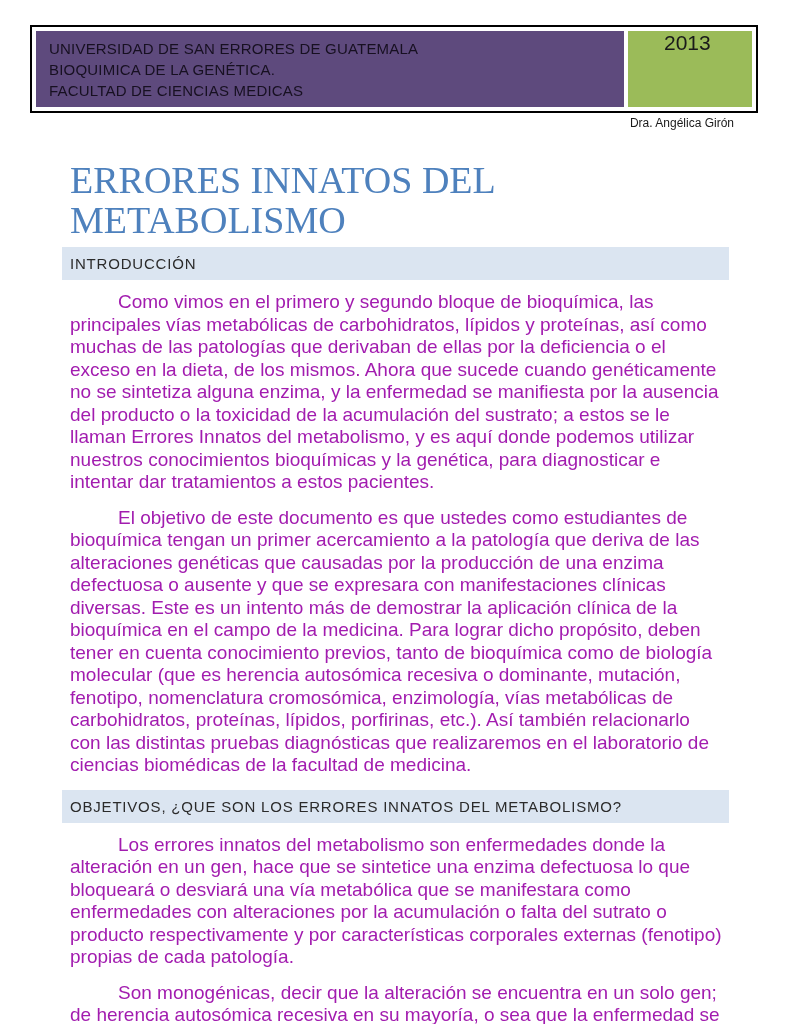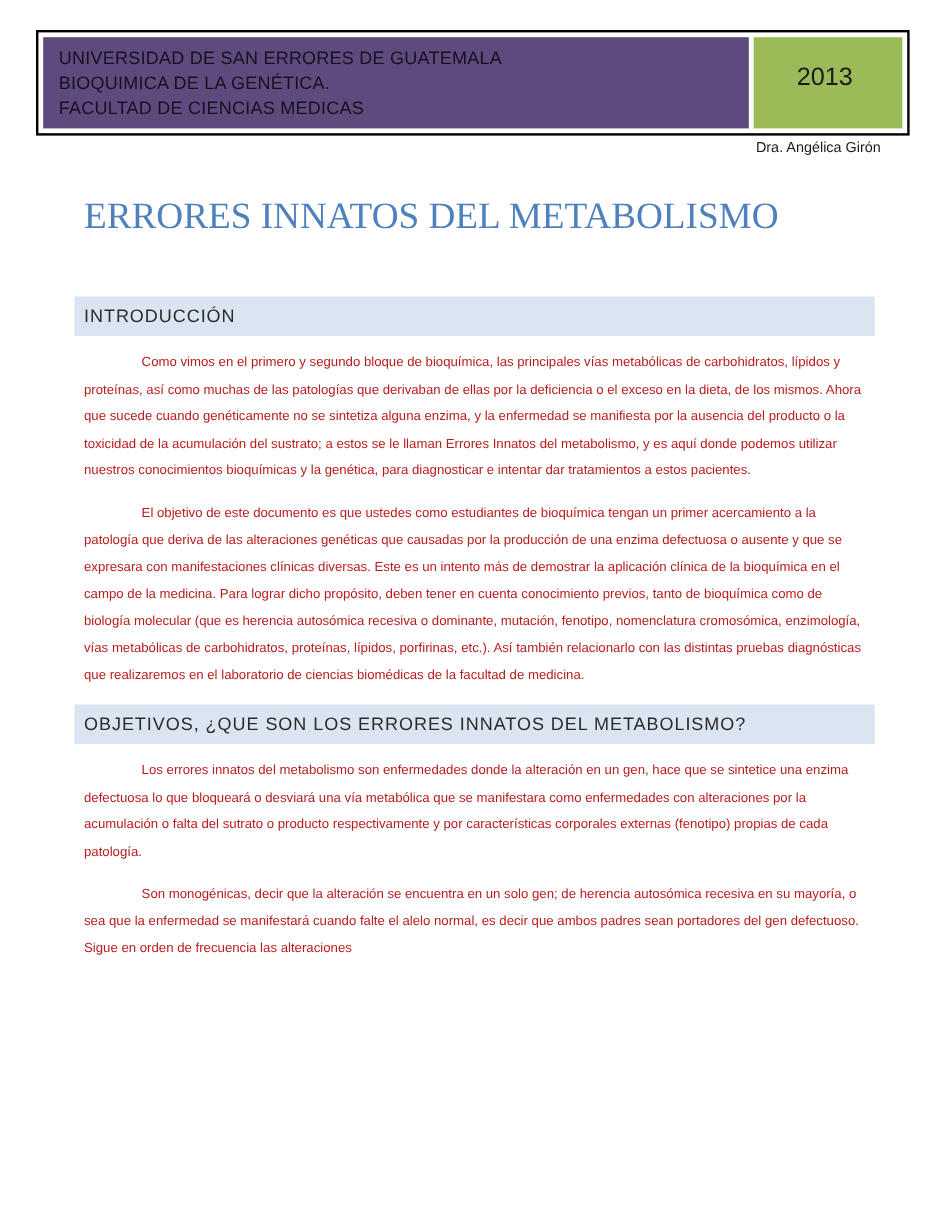--- a/index.html
+++ b/index.html
@@ -34,21 +34,21 @@
     color: #171021;
     padding: 7px 13px;
     font-size: 15px;
     line-height: 21px;
     letter-spacing: 0.2px;
   }
   .header-green {
     flex: 0 0 124px;
     background: var(--banner-green, #9bbb59);
     display: flex;
-    align-items: center;
+    align-items: flex-start;
     padding-left: 36px;
     padding-bottom: 8px;
     font-size: 21px;
     color: #1a1a1a;
   }
 
   
   .author {
     position: absolute;
     top: 116px;
@@ -57,21 +57,21 @@
     color: #1a1a1a;
   }
 
   
   .doc-title {
     position: absolute;
     left: 70px; top: 160px;
     width: 660px;
     font-family: "Liberation Serif", serif;
     font-weight: 400;
-    font-size: 31px;
+    font-size: 38px;
     line-height: 40px;
     color: var(--title-blue, #4e81bd);
   }
 
   
   .content {
     position: absolute;
     left: 62px; top: 247px;
     width: 667px;
   }
@@ -79,24 +79,24 @@
     background: var(--heading-band-bg, #dbe5f1);
     padding: 7px 8px;
     font-size: 15px;
     line-height: 19px;
     letter-spacing: 0.8px;
     color: #2b2b2b;
     margin-bottom: 11px;
   }
   .para {
     padding: 0 6px 0 8px;
-    font-size: 11px;
+    font-size: 19px;
     line-height: 22.5px;
     text-indent: 48px;
-    color: #b91c1c;
+    color: #a21caf;
     margin-bottom: 13px;
   }
   .section { margin-bottom: 2px; }
 </style>
 </head>
 <body>
 
 <div class="page">
 
   <div class="header-frame">

